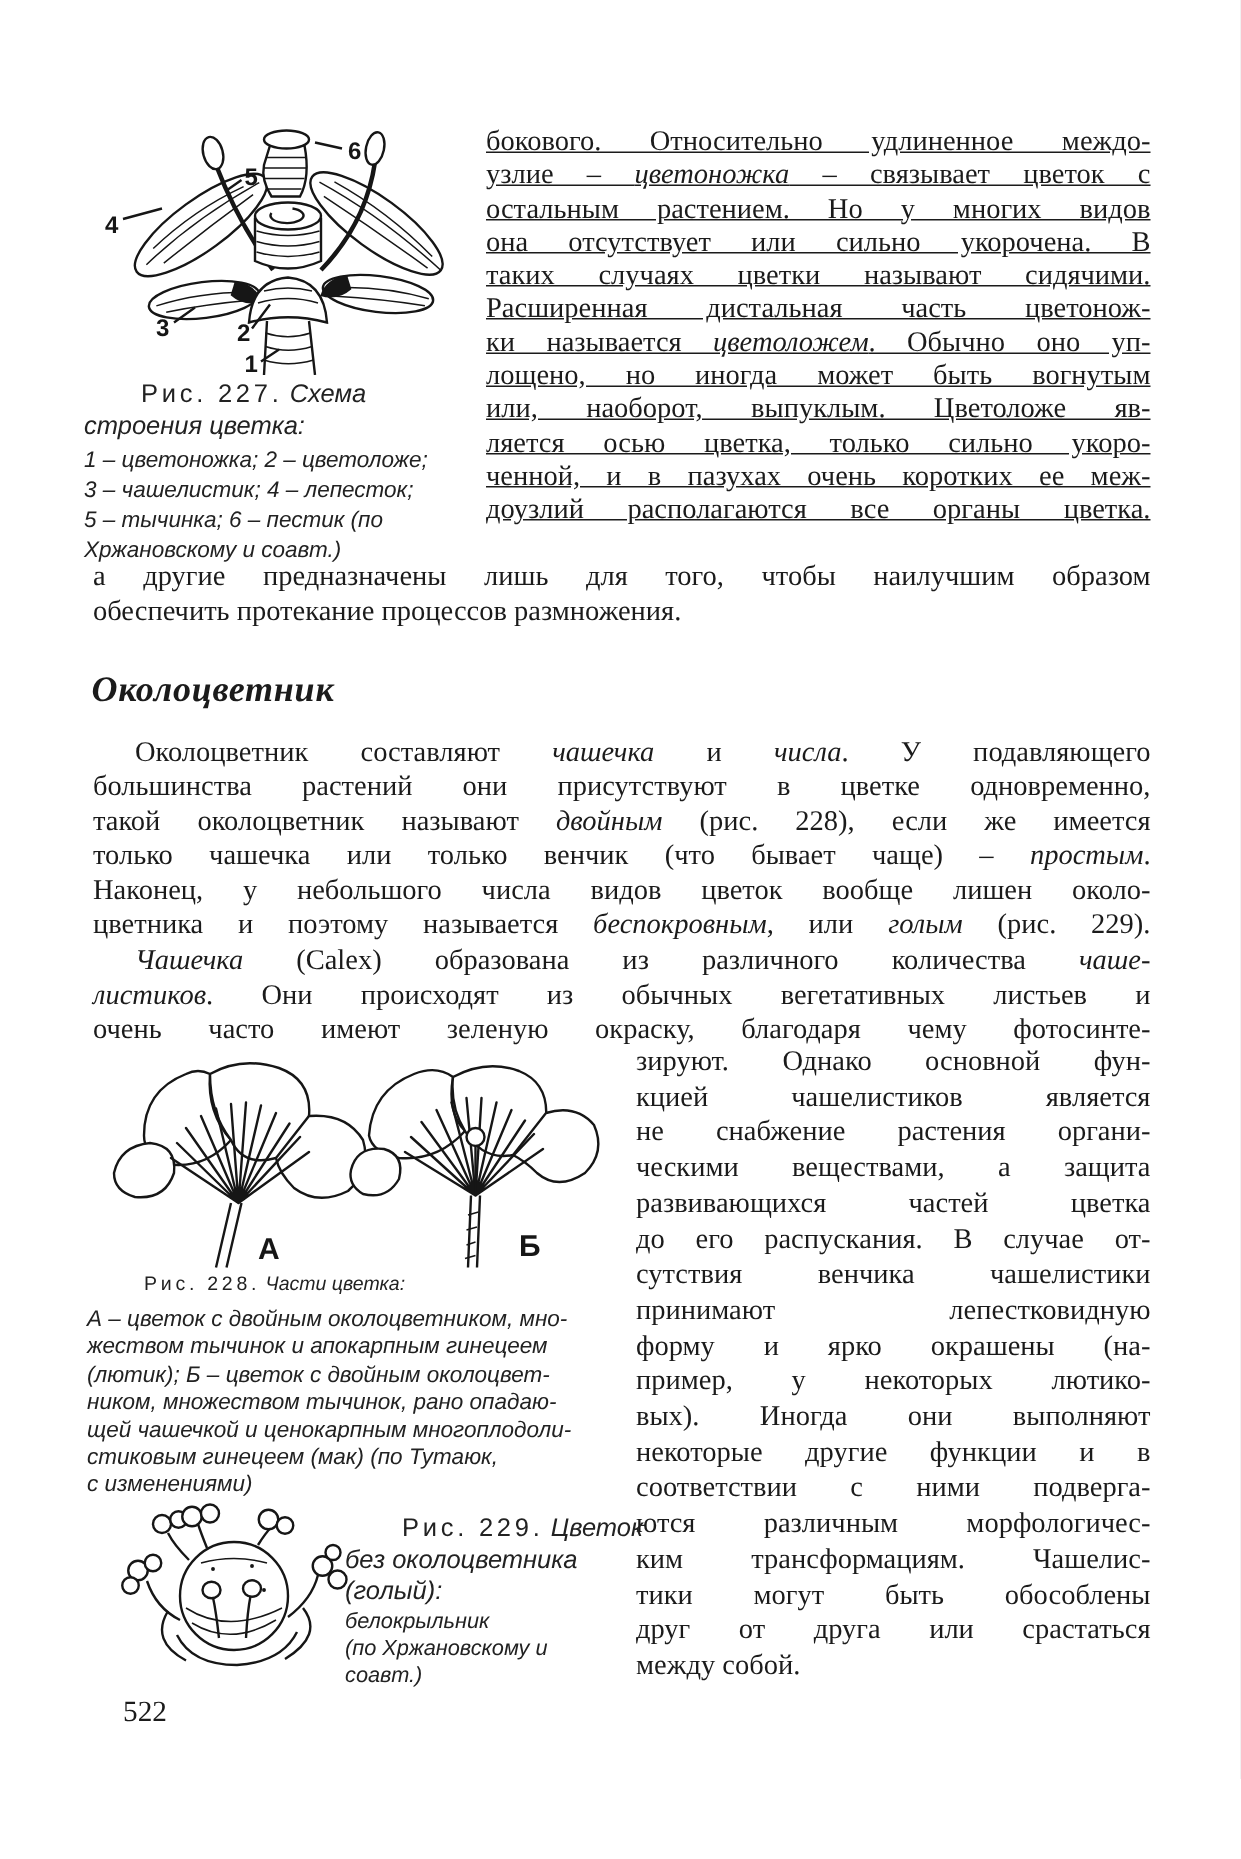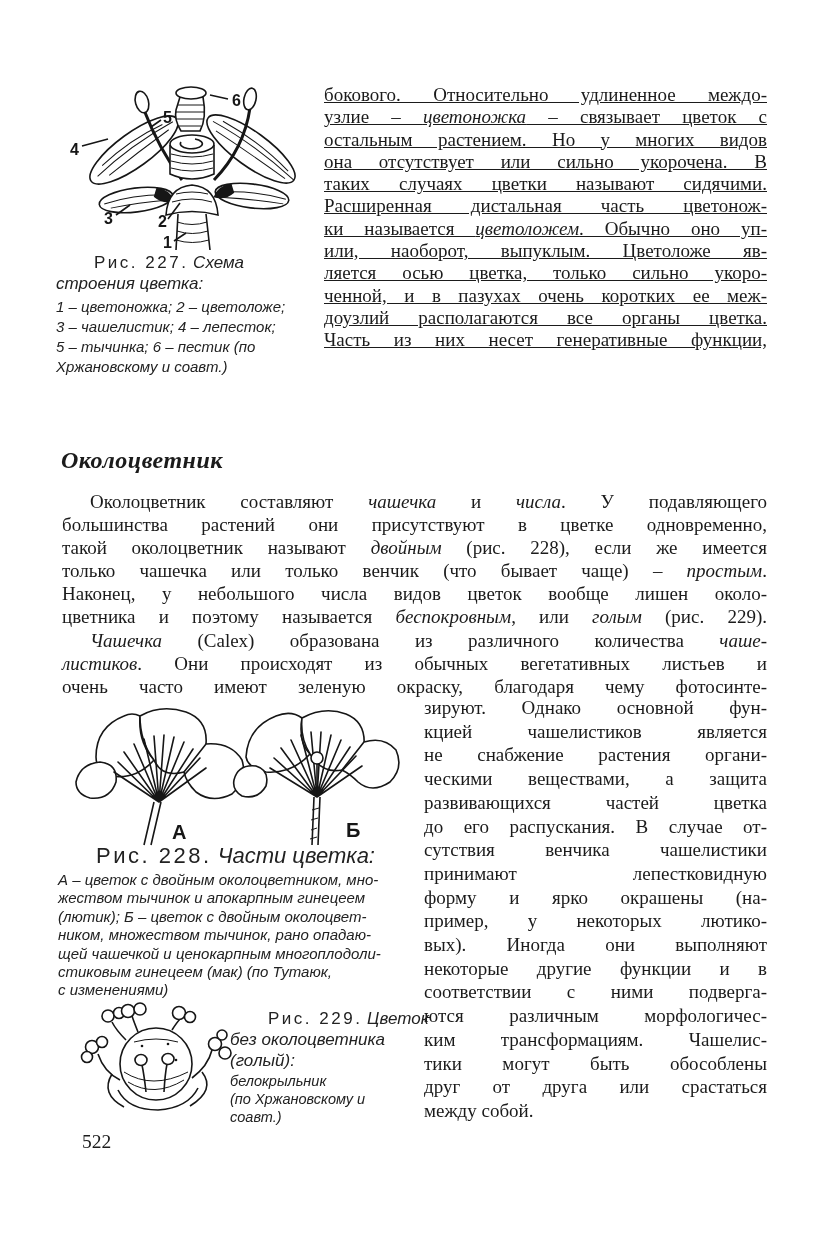--- a/index.html
+++ b/index.html
@@ -23,21 +23,21 @@
   #para3{left:62px;top:629px;width:705px;line-height:23px;}
   #col2{left:424px;top:696px;width:343px;line-height:23.7px;}
 
   .caption{font-family:"Liberation Sans","DejaVu Sans",sans-serif;
            font-style:italic;text-align:center;color:#222;}
   .spaced{font-style:normal;letter-spacing:2.5px;margin-left:38px;}
   #fig227cap{left:56px;top:252px;width:276px;}
   #fig227cap .cap-title{font-size:17px;line-height:21px;}
   #fig227cap .cap-legend{font-size:15px;line-height:20px;margin-top:3px;}
   #fig228cap{left:58px;top:846px;width:356px;}
-  #fig228cap .cap-title{font-size:22px;line-height:20px;margin-bottom:5px;}
+  #fig228cap .cap-title{font-size:13px;line-height:20px;margin-bottom:5px;}
   #fig228cap .cap-body{font-size:15px;line-height:18.4px;}
   #fig229cap{left:230px;top:1008px;width:200px;}
   #fig229cap .cap-title{font-size:17px;line-height:21px;}
   #fig229cap .cap-sub{font-size:14.5px;line-height:18px;margin-top:1px;}
 
   #pagenum{left:82px;top:1131px;font-size:19.5px;}
 
   svg{display:block;}
   .ink{stroke:#161616;fill:none;stroke-width:1.6;}
   .ink-thin{stroke:#161616;fill:none;stroke-width:1;}
@@ -131,27 +131,31 @@
   </div>
 
   <div class="abs body-text" id="col1">
       <div class="line j">бокового. Относительно удлиненное междо-</div>
       <div class="line j">узлие – <i>цветоножка</i> – связывает цветок с</div>
       <div class="line j">остальным растением. Но у многих видов</div>
       <div class="line j">она отсутствует или сильно укорочена. В</div>
       <div class="line j">таких случаях цветки называют сидячими.</div>
       <div class="line j">Расширенная дистальная часть цветонож-</div>
       <div class="line j">ки называется <i>цветоложем</i>. Обычно оно уп-</div>
+      <div class="line j">лощено, но иногда может быть вогнутым</div>
       <div class="line j">или, наоборот, выпуклым. Цветоложе яв-</div>
       <div class="line j">ляется осью цветка, только сильно укоро-</div>
       <div class="line j">ченной, и в пазухах очень коротких ее меж-</div>
       <div class="line j">доузлий располагаются все органы цветка.</div>
-      <div class="line j">Часть из них несет генеративные функции,</div>
-    </div>
-
+    </div>
+
+  <div class="abs body-text" id="fullcont">
+      <div class="line j">а другие предназначены лишь для того, чтобы наилучшим образом</div>
+      <div class="line">обеспечить протекание процессов размножения.</div>
+    </div>
 
   <div class="abs" id="heading">Околоцветник</div>
 
   <div class="abs body-text" id="para2">
       <div class="line j indent">Околоцветник составляют <i>чашечка</i> и <i>числа</i>. У подавляющего</div>
       <div class="line j">большинства растений они присутствуют в цветке одновременно,</div>
       <div class="line j">такой околоцветник называют <i>двойным</i> (рис. 228), если же имеется</div>
       <div class="line j">только чашечка или только венчик (что бывает чаще) – <i>простым</i>.</div>
       <div class="line j">Наконец, у небольшого числа видов цветок вообще лишен около-</div>
       <div class="line j">цветника и поэтому называется <i>беспокровным</i>, или <i>голым</i> (рис. 229).</div>

